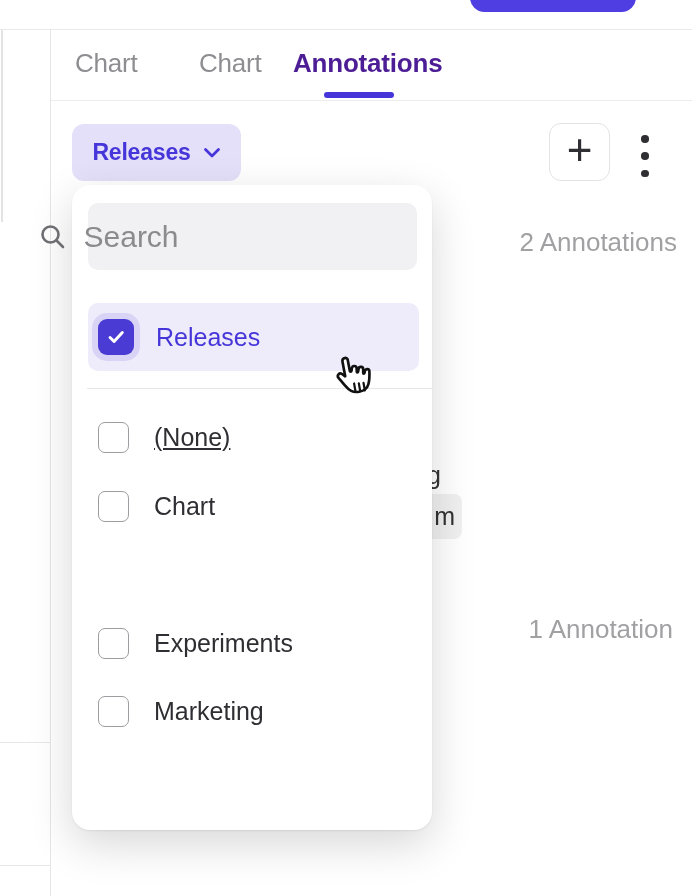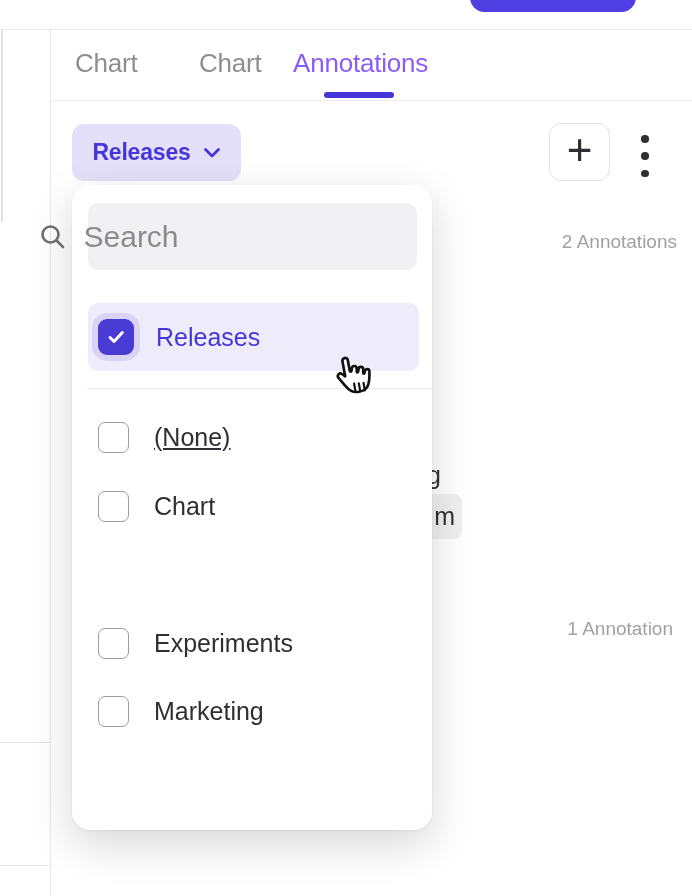--- a/index.html
+++ b/index.html
@@ -21,42 +21,42 @@
   .vline-a { left:1px; top:30px; width:2px; height:192px; background:#e3e3e6; }
   .vline-main { left:50px; top:30px; width:1px; height:866px; background:#e6e6e8; }
   .leftrow-1 { left:0; top:742px; width:50px; height:1px; background:#e6e6e8; }
   .leftrow-2 { left:0; top:865px; width:50px; height:1px; background:#e6e6e8; }
   .tabbar-divider { left:51px; top:100px; width:641px; height:1px; background:#ededee; }
 
   .tab { top:50px; font-size:26px; line-height:26px; font-weight:500;
          color:#8d8d92; letter-spacing:-0.2px; cursor:pointer; }
   .tab-query { left:75px; }
   .tab-chart { left:199px; }
-  .tab-annotations { left:293px; color:#8b5cf6; font-weight:400; }
+  .tab-annotations { left:293px; color:#4c1d95; font-weight:700; }
   .tab-underline { left:324px; top:92px; width:70px; height:6px; border-radius:3px; background:#4636d9; }
 
   .releases-btn {
     left:72px; top:124px; width:169px; height:57px; border-radius:12px;
     background:#e4e0fa; display:flex; align-items:center; justify-content:center;
     gap:12px; cursor:pointer;
   }
   .releases-btn .lbl { color:#4636d9; font-size:23px; font-weight:700; letter-spacing:-0.2px; }
 
   .plus-btn {
     left:549px; top:123px; width:61px; height:58px; border-radius:12px;
     background:#fff; border:1.5px solid #e3e3e6;
     display:flex; align-items:center; justify-content:center; cursor:pointer;
   }
   .plus-glyph { font-size:44px; font-weight:300; color:#2f2f33; line-height:40px; margin-top:-4px; }
 
   .kebab { left:638px; top:135px; width:14px; height:42px; display:flex;
            flex-direction:column; justify-content:space-between; align-items:center; cursor:pointer; }
   .kebab i { width:7.5px; height:7.5px; border-radius:50%; background:#2f2f33; }
 
-  .count-text { font-size:19px; color:#a1a1a4; line-height:22px; }
+  .count-text { font-size:26px; color:#a1a1a4; line-height:22px; }
   .count-2 { right:15px; top:231px; }
   .count-1 { right:19px; top:618px; }
 
   .frag-g { left:427px; top:461px; font-size:25px; color:#333; z-index:1; line-height:28px; }
   .frag-pill {
     left:400px; top:494px; width:62px; height:45px; background:#f0f0f1;
     border-radius:0 8px 8px 0; z-index:1; display:flex; align-items:center;
     justify-content:flex-end; padding-right:7px; font-size:25px; color:#333;
   }
 

